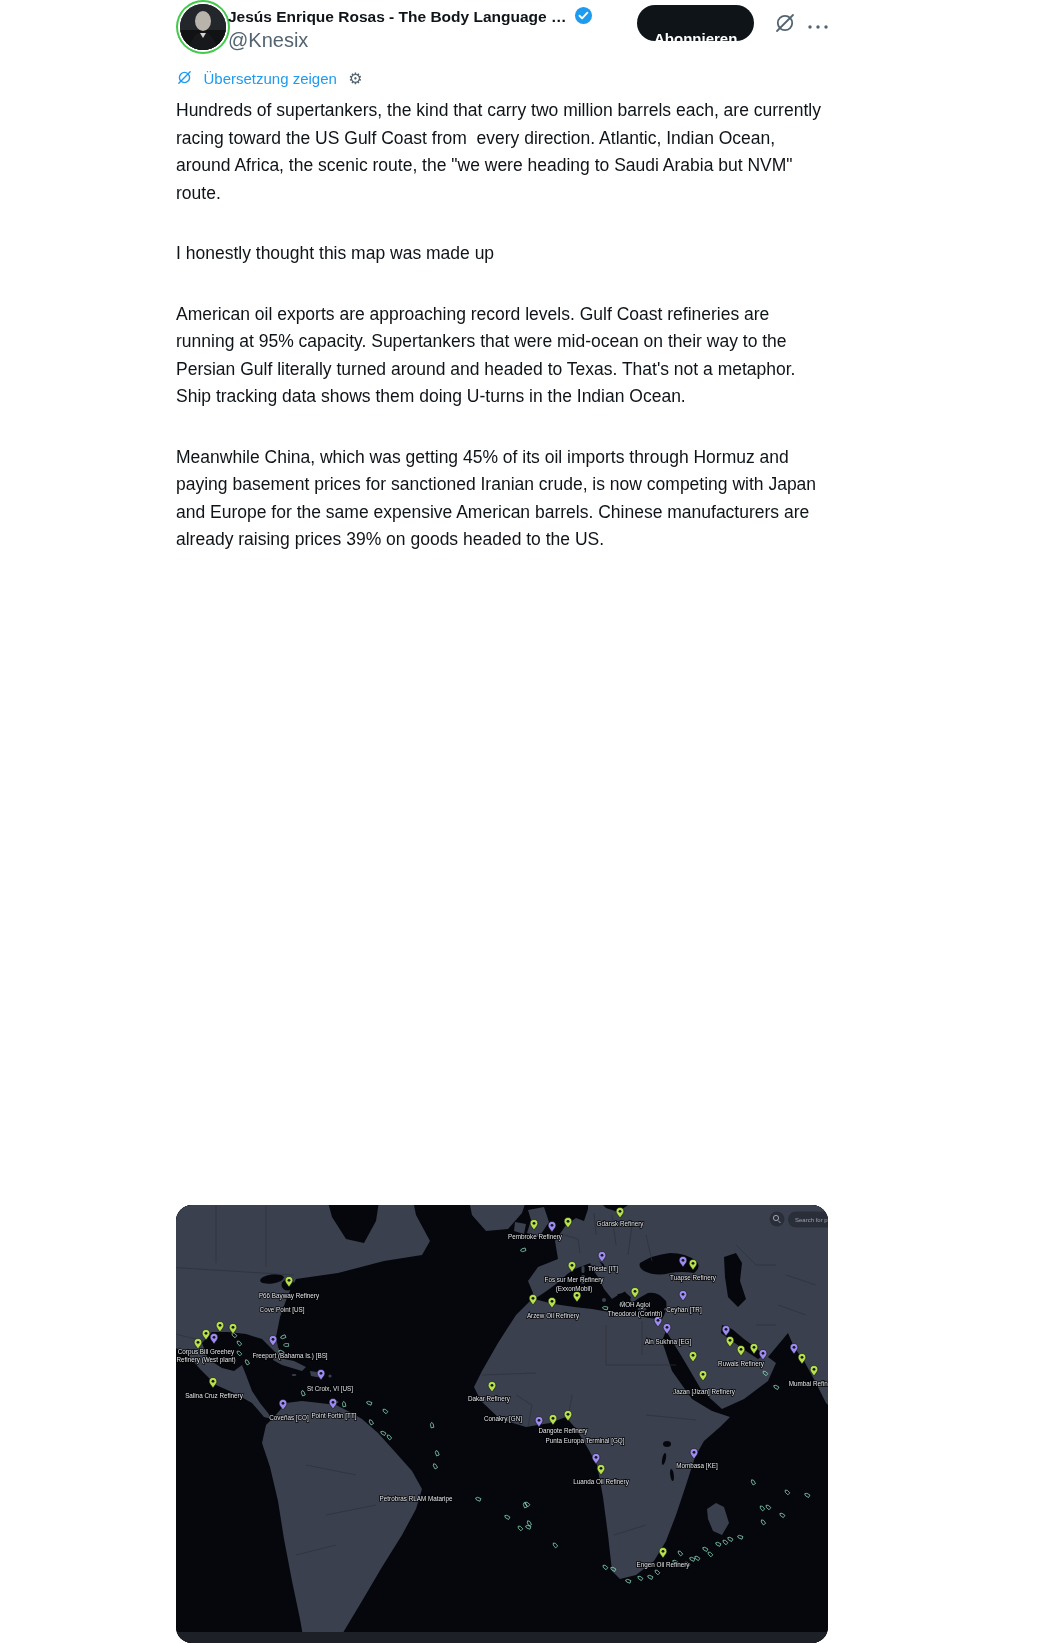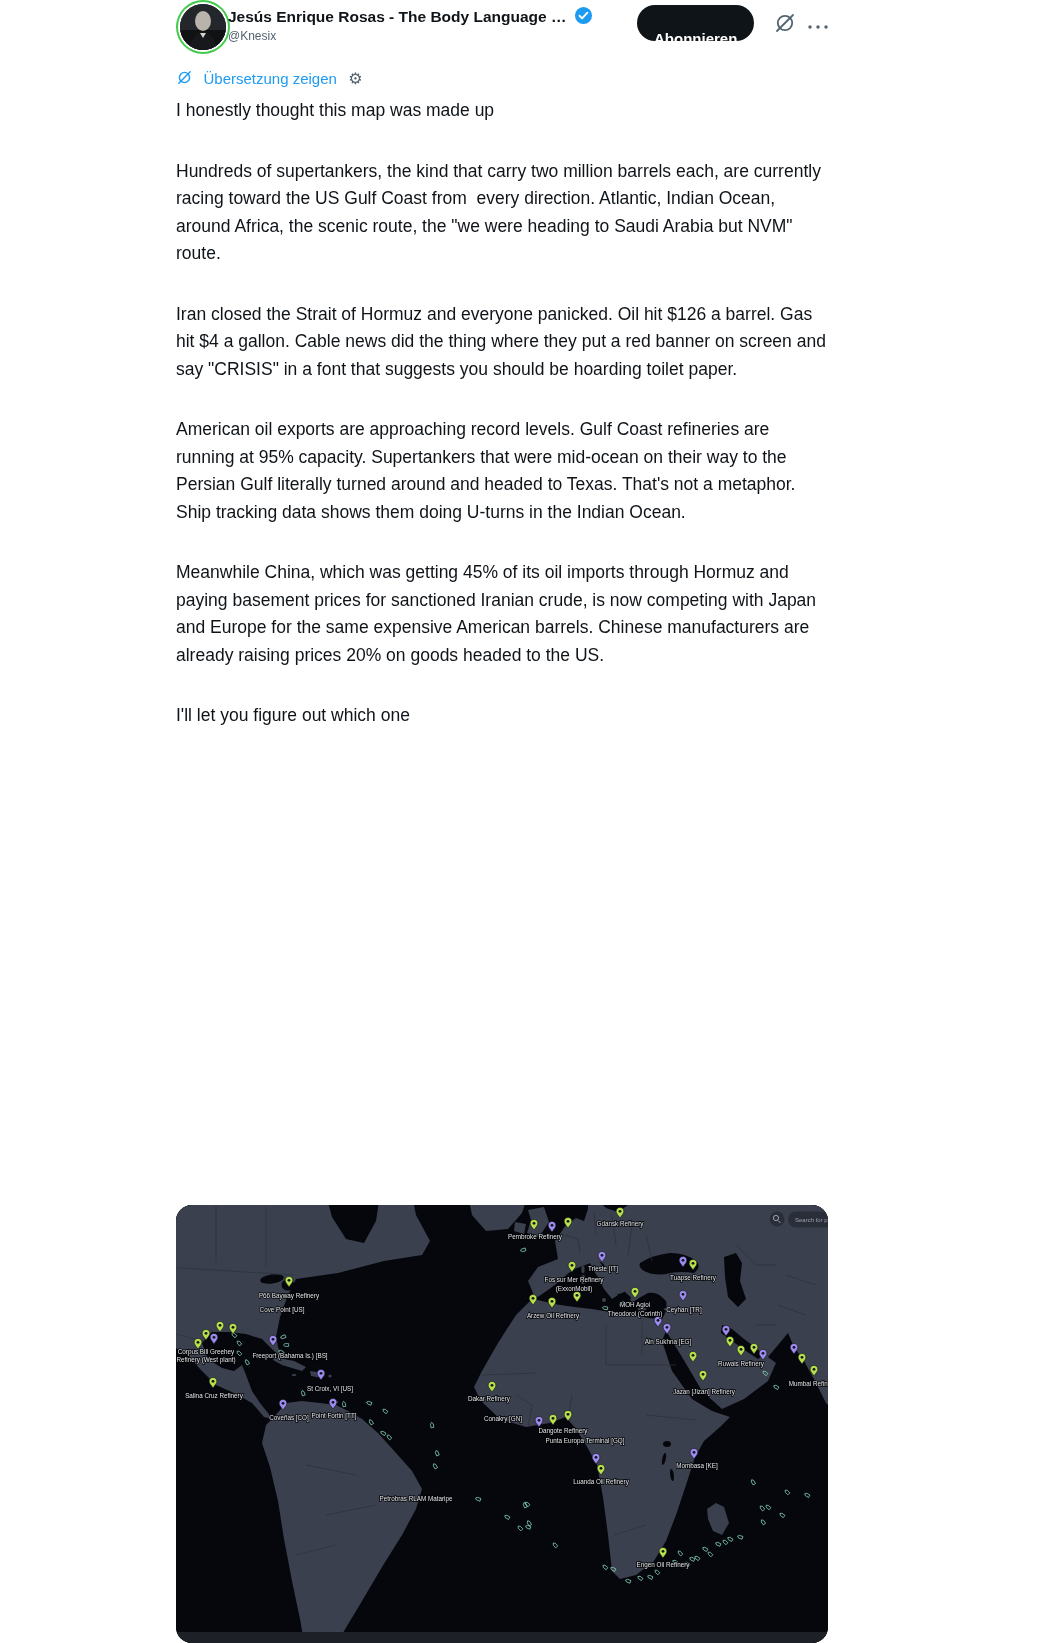--- a/index.html
+++ b/index.html
@@ -4,21 +4,21 @@
 <style>
   html,body{margin:0;padding:0;width:1050px;height:1643px;overflow:hidden;background:#ffffff;
     font-family:"Liberation Sans",sans-serif;}
   .column{position:absolute;left:176px;top:0;width:652px;height:1475px;}
   
   .avatar{position:absolute;left:4px;top:4px;width:46px;height:46px;border-radius:50%;
     box-shadow:0 0 0 2px #fff,0 0 0 4px #43c94c;overflow:hidden;background:#1f2125;cursor:pointer;}
   .name-row{position:absolute;left:52px;top:6px;width:420px;white-space:nowrap;}
   .display-name{font-size:15.5px;font-weight:700;color:#0f1419;vertical-align:middle;}
   .badge{display:inline-block;vertical-align:-4px;margin-left:3px;}
-  .handle{position:absolute;left:52px;top:29px;font-size:12px;color:#536471;}
+  .handle{position:absolute;left:52px;top:29px;font-size:20px;color:#536471;}
   .follow-btn{position:absolute;left:461px;top:5px;height:36px;padding:16px 17px;background:#0f1419;
     color:#fff;font-weight:700;font-size:15px;border:none;border-radius:18px;line-height:36px;cursor:pointer;}
   .grok-top{position:absolute;left:597px;top:11px;cursor:pointer;}
   .more-btn{position:absolute;left:631px;top:18px;cursor:pointer;}
   
   .trans-row{position:absolute;left:0;top:69px;height:20px;white-space:nowrap;}
   .trans-link{font-size:15px;color:#1d9bf0;vertical-align:middle;cursor:pointer;}
   .gear{font-size:16px;color:#536471;vertical-align:middle;margin-left:7px;cursor:pointer;}
   
   .tweet-text{position:absolute;left:0;top:97px;width:652px;color:#0f1419;
@@ -80,26 +80,24 @@
       <svg width="17" height="17" viewBox="0 0 24 24">
         <circle cx="12" cy="12" r="7.2" stroke="#1d9bf0" stroke-width="2" fill="none"></circle>
         <line x1="4" y1="20" x2="20" y2="4" stroke="#1d9bf0" stroke-width="2" stroke-linecap="round"></line>
       </svg>
     </span>
     <span class="trans-link" style="margin-left:6px;">Übersetzung zeigen</span>
     <span class="gear">⚙</span>
   </div>
 
   <div class="tweet-text">
+    <p>Hundreds of supertankers, the kind that carry two million barrels each, are currently racing toward the US Gulf Coast from  every direction. Atlantic, Indian Ocean, around Africa, the scenic route, the "we were heading to Saudi Arabia but NVM" route.</p>
     <p>I honestly thought this map was made up</p>
-    <p>Hundreds of supertankers, the kind that carry two million barrels each, are currently racing toward the US Gulf Coast from  every direction. Atlantic, Indian Ocean, around Africa, the scenic route, the "we were heading to Saudi Arabia but NVM" route.</p>
-    <p>Iran closed the Strait of Hormuz and everyone panicked. Oil hit $126 a barrel. Gas hit $4 a gallon. Cable news did the thing where they put a red banner on screen and say "CRISIS" in a font that suggests you should be hoarding toilet paper.</p>
     <p>American oil exports are approaching record levels. Gulf Coast refineries are running at 95% capacity. Supertankers that were mid-ocean on their way to the Persian Gulf literally turned around and headed to Texas. That's not a metaphor. Ship tracking data shows them doing U-turns in the Indian Ocean.</p>
-    <p>Meanwhile China, which was getting 45% of its oil imports through Hormuz and paying basement prices for sanctioned Iranian crude, is now competing with Japan and Europe for the same expensive American barrels. Chinese manufacturers are already raising prices 20% on goods headed to the US.</p>
-    <p>I'll let you figure out which one</p>
+    <p>Meanwhile China, which was getting 45% of its oil imports through Hormuz and paying basement prices for sanctioned Iranian crude, is now competing with Japan and Europe for the same expensive American barrels. Chinese manufacturers are already raising prices 39% on goods headed to the US.</p>
   </div>
 
   <div class="map-card">
     <svg width="652" height="438" viewBox="0 0 652 438">
       <rect width="652" height="438" fill="#05070c"></rect>
 
       <g fill="#3b404e" stroke="none">
 
         <path d="M-10 -10 H236 L240 10 L254 36 L246 50 L208 56 L162 68 L120 74 L112 90 L104 112 L100 132 L104 152 L96 144 L86 134 L70 129 L52 127 L36 127 L26 138 L32 154 L46 163 L58 166 L66 160 L70 170 L76 186 L84 198 L92 208 L96 214 L88 212 L76 198 L58 188 L40 180 L24 164 L8 146 L-10 140 Z"></path>
 

